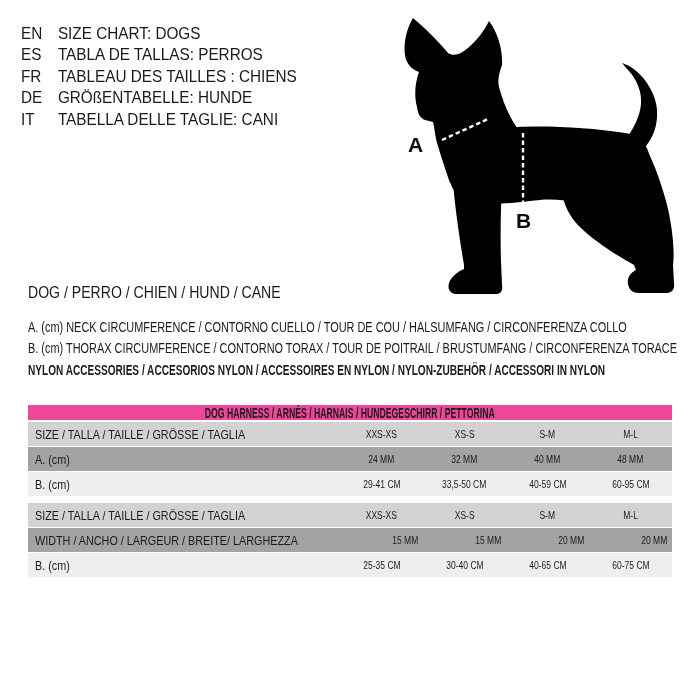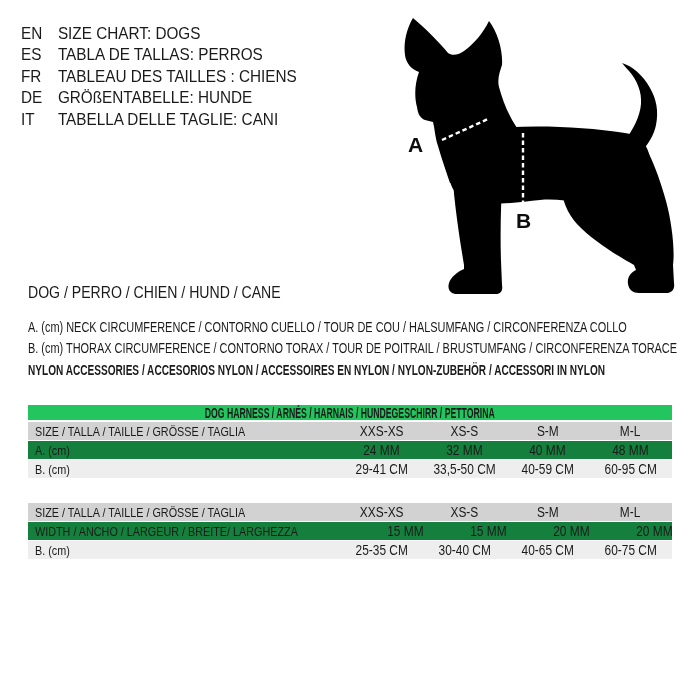--- a/index.html
+++ b/index.html
@@ -17,30 +17,30 @@
 
   .info { position:absolute; left:28px; top:316px; }
   .info-line { height:21.6px; display:flex; align-items:center; font-size:14px; white-space:nowrap; }
   .sqA { transform:scaleX(0.78); transform-origin:left center; }
   .sqB { transform:scaleX(0.78); transform-origin:left center; }
   .sqN { transform:scaleX(0.72); transform-origin:left center; font-weight:bold; }
 
   .size-table { position:absolute; left:28px; width:644px; }
   .t1 { top:405px; }
   .t2 { top:503px; }
-  .table-title { height:15px; background:#22c55e; display:flex; align-items:center; justify-content:center; margin-bottom:2px; }
+  .table-title { height:15px; background:#ec4899; display:flex; align-items:center; justify-content:center; margin-bottom:2px; }
   .table-title span { font-size:14px; font-weight:bold; white-space:nowrap; display:inline-block;
                       transform:scaleX(0.62); transform-origin:center center; }
-  .trow { display:flex; height:18px; margin-bottom:1px; align-items:center; }
+  .trow { display:flex; height:24px; margin-bottom:1px; align-items:center; }
   .trow.gray  { background:#D2D2D2; }
-  .trow.white { background:#15803d; }
+  .trow.white { background:#a3a3a3; }
   .trow.light { background:#EEEEEE; }
   .tlabel { flex:0 0 312px; padding-left:7px; box-sizing:border-box; font-size:13.5px; }
   .tlabel span { display:inline-block; white-space:nowrap; transform:scaleX(0.8); transform-origin:left center; }
-  .tval { flex:0 0 83px; display:flex; justify-content:center; font-size:14px; }
+  .tval { flex:0 0 83px; display:flex; justify-content:center; font-size:10px; }
   .tval span { display:inline-block; white-space:nowrap; transform:scaleX(0.85); transform-origin:center center; }
 </style>
 </head>
 <body>
 
 <div class="lang-list">
   <div class="lang-row">
     <span class="lang-code">EN</span>
     <span class="lang-label">SIZE CHART: DOGS</span>
   </div>

